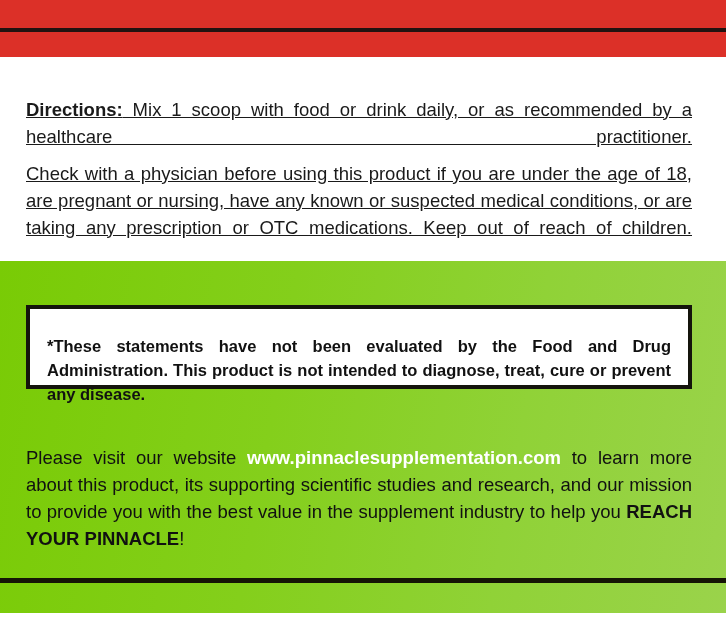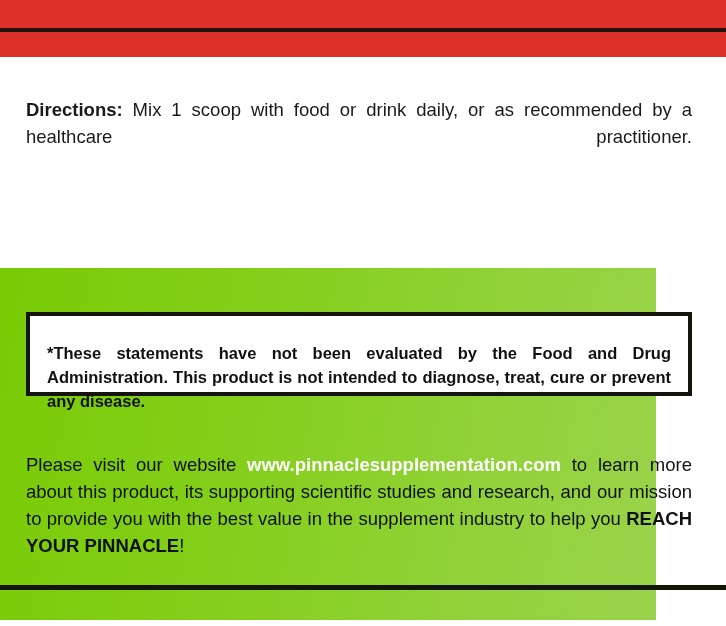--- a/index.html
+++ b/index.html
@@ -53,38 +53,39 @@
     left: 26px;
     width: 666px;
     color: #1a1a1a;
     font-size: 18.5px;
     line-height: 27px;
     text-align: justify;
     text-justify: inter-word;
   }
   .body-text.last-natural {
     text-align: justify;
+    text-decoration: underline;
   }
   .body-text.last-natural::after {
     content: "";
     display: inline-block;
     width: 100%;
   }
 
   #directions-para { top: 20px; }
   #warning-para { top: 84px; }
 
   .strong { font-weight: bold; }
 
   
   .green-section {
     position: absolute;
     left: 0;
-    top: 268px;
-    width: 656px;
+    top: 261px;
+    width: 726px;
     height: 352px;
     background: linear-gradient(100deg, #79cb05 0%, #84cf1b 38%, #90d237 70%, #9ad34b 100%);
   }
   .bottom-rule {
     position: absolute;
     left: 0;
     top: 317px;
     width: 726px;
     height: 5px;
     background: #151505;
@@ -142,20 +143,21 @@
 <div class="label">
 
   <div class="top-band">
     <div class="top-band-rule"></div>
   </div>
 
   <div class="white-section">
 
     <p class="body-text last-natural" id="directions-para"><span class="strong">Directions:</span><span> Mix 1 scoop with food or drink daily, or as recommended by a healthcare practitioner.</span></p>
 
+    <p class="body-text last-natural" id="warning-para"><span>Check with a physician before using this product if you are under the age of 18, are pregnant or nursing, have any known or suspected medical conditions, or are taking any prescription or OTC medications. Keep out of reach of children.</span></p>
 
   </div>
 
   <div class="green-section">
 
     <div class="disclaimer-box">
       <p class="disclaimer-text">*These statements have not been evaluated by the Food and Drug Administration. This product is not intended to diagnose, treat, cure or prevent any disease.</p>
     </div>
 
     <p class="website-para"><span>Please visit our website </span><span class="url">www.pinnaclesupplementation.com</span><span> to learn more about this product, its supporting scientific studies and research, and our mission to provide you with the best value in the supplement industry to help you </span><span class="pinnacle">REACH YOUR PINNACLE</span><span>!</span></p>

